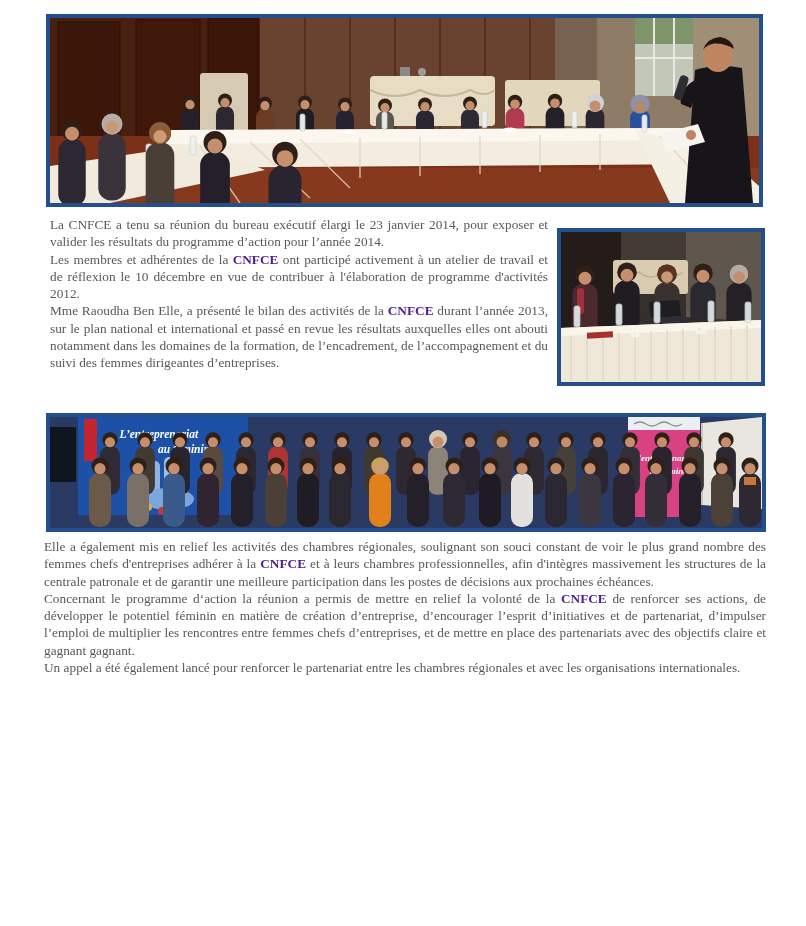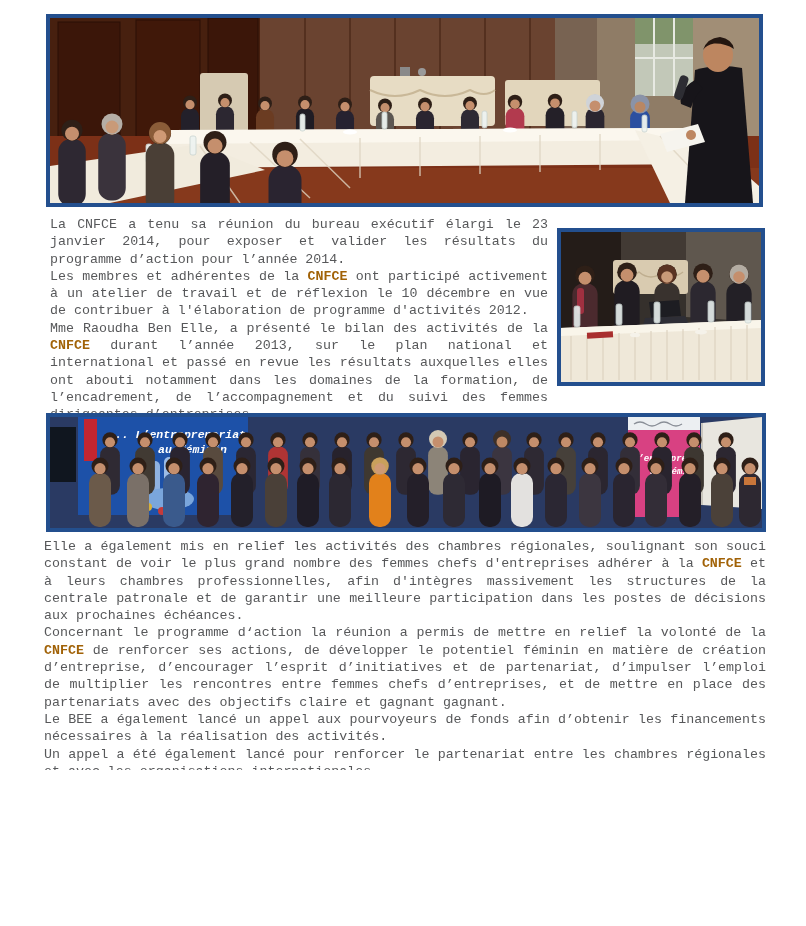--- a/index.html
+++ b/index.html
@@ -1,30 +1,30 @@
 <!DOCTYPE html>
 <html><head>
 <meta charset="utf-8">
 <style>
   html,body{margin:0;padding:0;background:#ffffff;}
   .page{position:relative;width:806px;height:770px;background:#fff;overflow:hidden;
-        font-family:Liberation Mono, monospace;}
+        font-family:Liberation Serif, serif;}
   figure{margin:0;padding:0;}
   .photo{position:absolute;border:4px solid #234f8e;box-sizing:content-box;background:#3a2a20;line-height:0;}
   .photo svg{display:block;}
   .photo-top{left:46px;top:14px;width:709px;height:185px;}
   .photo-side{left:557px;top:228px;width:200px;height:150px;}
   .photo-group{left:46px;top:413px;width:712px;height:111px;}
   .photo-b1{left:46px;top:772px;width:223px;height:106px;}
   .photo-b2{left:289px;top:773px;width:215px;height:105px;}
   .photo-b3{left:528px;top:772px;width:227px;height:105px;}
   .textblock{position:absolute;color:#57585a;font-size:13.3px;line-height:17.3px;
              text-align:justify;}
   .textblock p{margin:0;}
-  .textblock strong{font-weight:bold;color:#a16207;}
+  .textblock strong{font-weight:bold;color:#4c1d95;}
   .block1{left:50px;top:216px;width:498px;}
   .block2{left:44px;top:538px;width:722px;}
   .banner-text{font-style:italic;font-weight:bold;}
 </style>
 </head>
 <body>
 
 <svg width="0" height="0" style="position:absolute" aria-hidden="true">
   <defs>
     <g id="person">
@@ -234,21 +234,20 @@
       <use href="#person" transform="translate(640,68)" style="color:#241f28"></use>
       <use href="#person" transform="translate(672,68)" style="color:#4b4139"></use>
       <use href="#person" transform="translate(700,68)" style="color:#2d2831"></use>
       <rect x="694" y="60" width="12" height="8" fill="#c8763a"></rect>
     </svg>
   </figure>
 
   <section class="textblock block2">
     <p><span>Elle a également mis en relief les activités des chambres régionales, soulignant son souci constant de voir le plus grand nombre des femmes chefs d'entreprises adhérer à la </span><strong>CNFCE</strong><span> et à leurs chambres professionnelles, afin d'intègres massivement les structures de la centrale patronale et de garantir une meilleure participation dans les postes de décisions aux prochaines échéances.</span></p>
     <p><span>Concernant le programme d‘action la réunion a permis de mettre en relief la volonté de la </span><strong>CNFCE</strong><span> de renforcer ses actions, de développer le potentiel féminin en matière de création d’entreprise, d’encourager l’esprit d’initiatives et de partenariat, d’impulser l’emploi de multiplier les rencontres entre femmes chefs d’entreprises, et de mettre en place des partenariats avec des objectifs claire et gagnant gagnant.</span></p>
-    <p><span>Le BEE a également lancé un appel aux pourvoyeurs de fonds afin d’obtenir les financements nécessaires à la réalisation des activités.</span></p>
     <p><span>Un appel a été également lancé pour renforcer le partenariat entre les chambres régionales et avec les organisations internationales.</span></p>
   </section>
 
   <figure class="photo photo-b1">
     <svg width="223" height="106" viewBox="0 0 223 106">
       <rect width="223" height="106" fill="#451809"></rect>
       <rect width="223" height="8" fill="#2d1005"></rect>
       <path d="M20,8 V74 M70,8 V74 M170,8 V74 M200,8 V74" stroke="#5a2410" stroke-width="2" fill="none"></path>
       <rect x="150" y="4" width="22" height="14" fill="#120804"></rect>
       <rect x="30" y="8" width="26" height="62" fill="#1f3f78"></rect>

